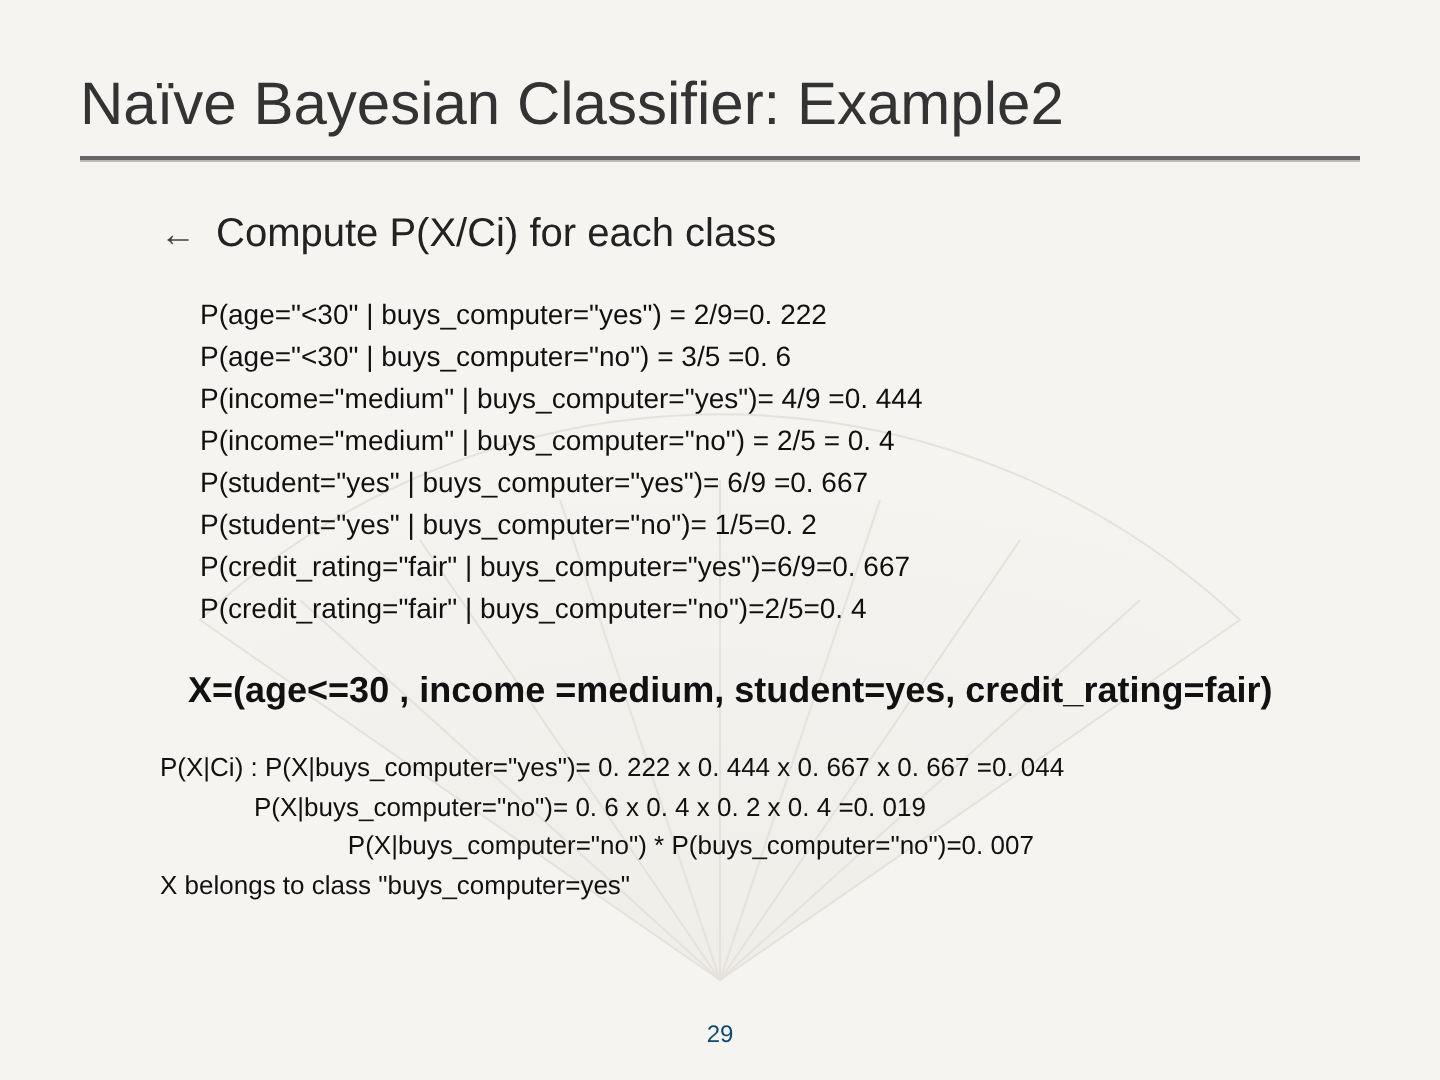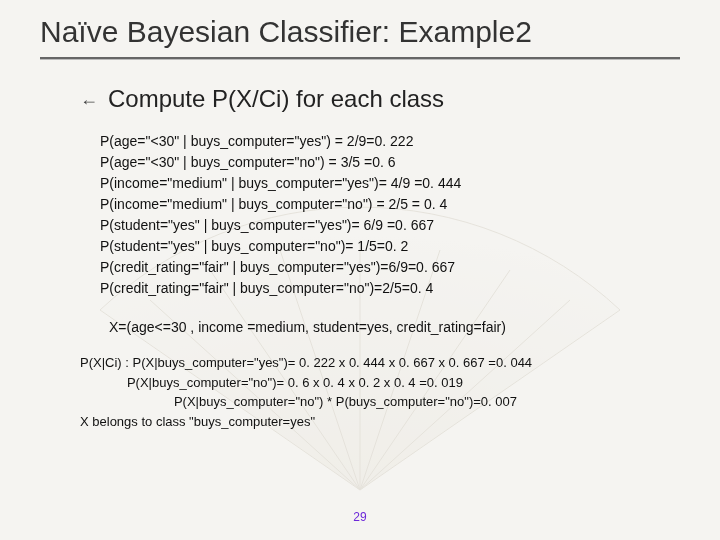--- a/index.html
+++ b/index.html
@@ -1,30 +1,30 @@
 <!DOCTYPE html>
 <html><head>
 <meta charset="utf-8">
 <style>
   html,body{margin:0;padding:0;width:720px;height:540px;overflow:hidden;font-family:Arial,Helvetica,sans-serif;background:#f5f4f1}
-  .slide{position:relative;width:720px;height:540px;box-sizing:border-box;padding:15px 40px 30px 40px}
+  .slide{position:relative;width:720px;height:540px;box-sizing:border-box;padding:36px 40px 30px 40px}
   .bg{position:absolute;inset:0;z-index:0}
   .bg .fan{position:absolute;left:60px;top:190px;width:600px;height:320px}
   .bg .fan svg{width:100%;height:100%;opacity:0.35}
   .title{position:relative;z-index:1;font-size:30px;color:#333;margin:0 0 8px 0;font-weight:400}
   .rule{position:relative;z-index:1;height:2px;background:#666;margin:6px 0 26px 0;box-shadow:0 1px 0 #bbb}
   .content{position:relative;z-index:1;margin-left:40px}
   .lead{display:flex;align-items:center;gap:10px;margin-bottom:18px}
   .lead .arrow{font-size:18px;color:#444}
-  .lead .txt{font-size:24px;color:#222}
+  .lead .txt{font-size:20px;color:#222}
   .probs{margin-left:20px;font-size:14px;line-height:1.5;color:#111}
-  .xline{margin-left:29px;margin-top:20px;font-size:14px;font-weight:normal;color:#111}
+  .xline{margin-left:14px;margin-top:20px;font-size:18px;font-weight:bold;color:#111}
   .calc{margin-left:0;margin-top:18px;font-size:13px;line-height:1.5;color:#111}
   .calc .b{font-weight:normal}
-  .pagenum{position:absolute;bottom:16px;left:0;right:0;text-align:center;font-size:12px;color:#6d28d9}
+  .pagenum{position:absolute;bottom:16px;left:0;right:0;text-align:center;font-size:12px;color:#0c4a6e}
 </style>
 </head>
 <body>
 
 <div class="slide">
   <div class="bg">
     <div class="fan">
       <svg viewBox="0 0 600 320">
         <defs>
           <radialGradient id="g" cx="50%" cy="100%" r="90%">

